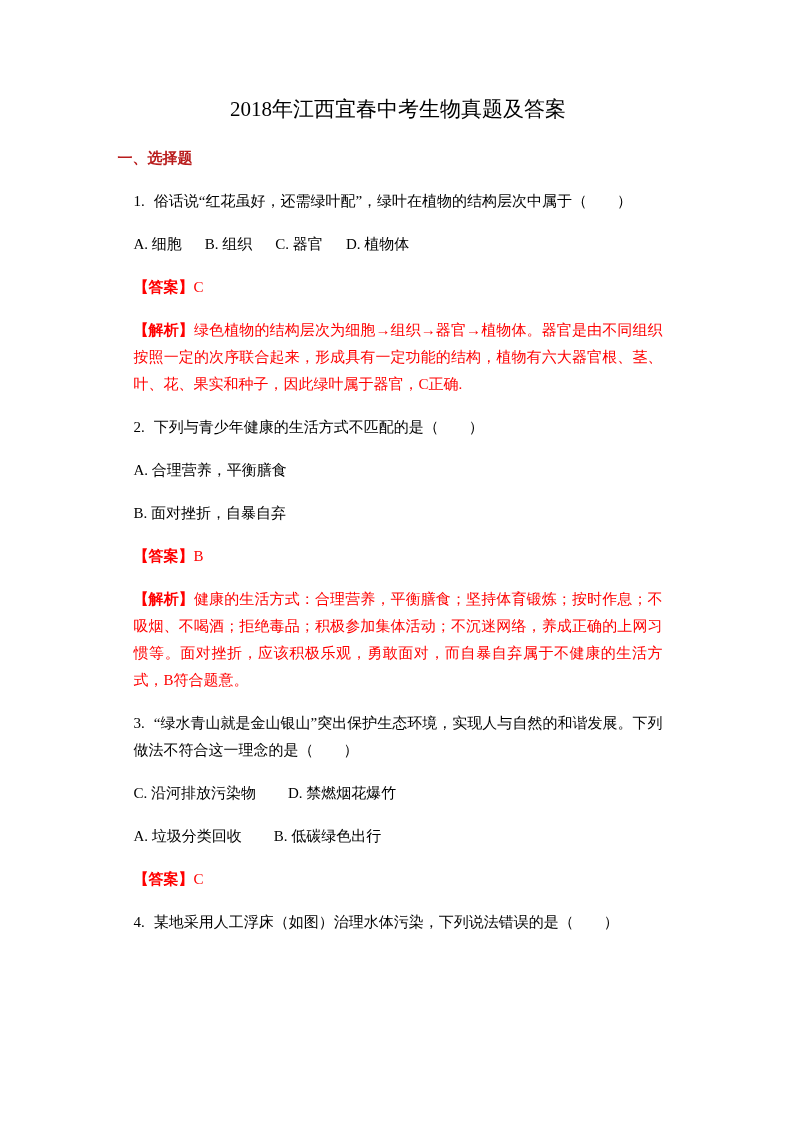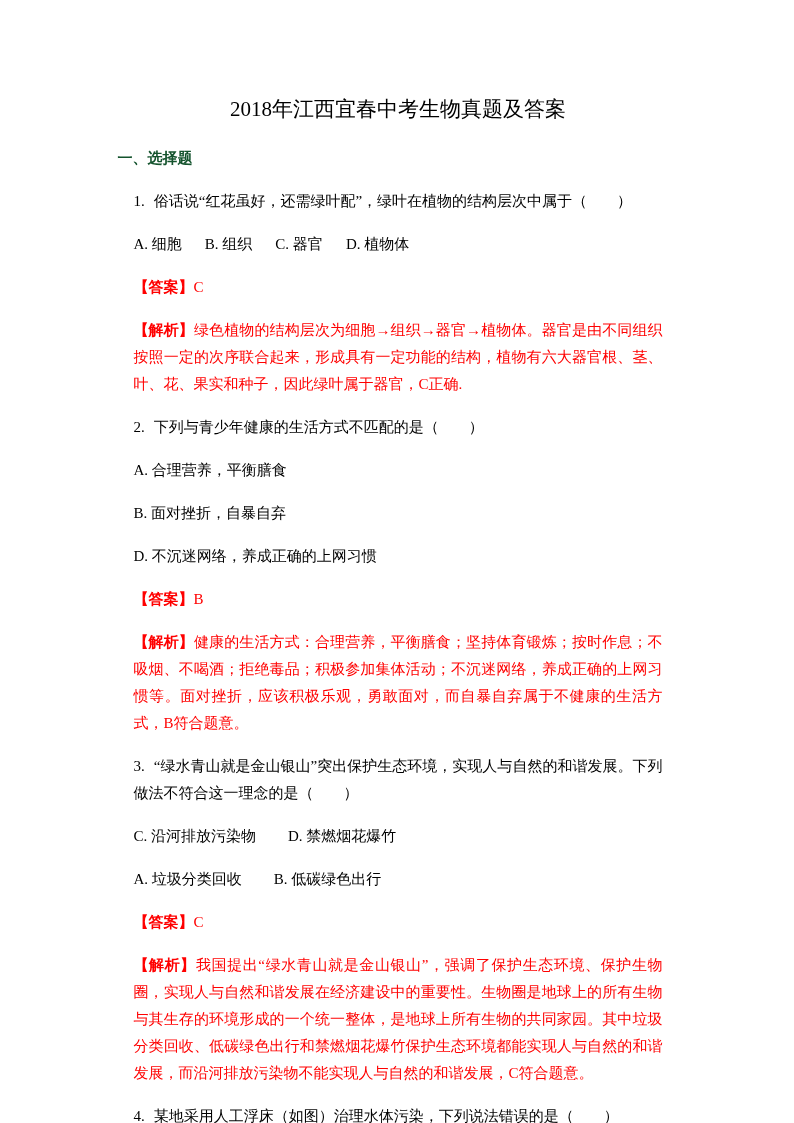--- a/index.html
+++ b/index.html
@@ -21,21 +21,21 @@
     font-weight: 400;
     line-height: 23px;
     text-align: center;
     color: #000000;
   }
   h2.section-heading {
     margin: 0;
     font-size: 15px;
     font-weight: 700;
     line-height: 27px;
-    color: #14532d;
+    color: #b91c1c;
   }
   p { margin: 16px; font-size: 15px; line-height: 27px; text-align: justify; }
   .qnum { margin-right: 9px; }
   .opts .opt { margin-right: 23px; }
   .opts.wide .opt { margin-right: 32px; }
   .opts .opt:last-child { margin-right: 0; }
   .red { color: #ff0000; }
   .lbl { font-weight: 700; }
 </style>
 </head>
@@ -52,31 +52,29 @@
       <p class="stem"><span class="qnum">1.</span><span>俗话说“红花虽好，还需绿叶配”，绿叶在植物的结构层次中属于（　　）</span></p>
       <p class="opts"><span class="opt">A. 细胞</span><span class="opt">B. 组织</span><span class="opt">C. 器官</span><span class="opt">D. 植物体</span></p>
       <p class="red"><span class="lbl">【答案】</span><span>C</span></p>
       <p class="red"><span class="lbl">【解析】</span><span>绿色植物的结构层次为细胞→组织→器官→植物体。器官是由不同组织按照一定的次序联合起来，形成具有一定功能的结构，植物有六大器官根、茎、叶、花、果实和种子，因此绿叶属于器官，C正确.</span></p>
     </div>
 
     <div>
       <p class="stem"><span class="qnum">2.</span><span>下列与青少年健康的生活方式不匹配的是（　　）</span></p>
       <p><span>A. 合理营养，平衡膳食</span></p>
       <p><span>B. 面对挫折，自暴自弃</span></p>
-      <p><span>D. 不沉迷网络，养成正确的上网习惯</span></p>
       <p class="red"><span class="lbl">【答案】</span><span>B</span></p>
       <p class="red"><span class="lbl">【解析】</span><span>健康的生活方式：合理营养，平衡膳食；坚持体育锻炼；按时作息；不吸烟、不喝酒；拒绝毒品；积极参加集体活动；不沉迷网络，养成正确的上网习惯等。面对挫折，应该积极乐观，勇敢面对，而自暴自弃属于不健康的生活方式，B符合题意。</span></p>
     </div>
 
     <div>
       <p class="stem"><span class="qnum">3.</span><span>“绿水青山就是金山银山”突出保护生态环境，实现人与自然的和谐发展。下列做法不符合这一理念的是（　　）</span></p>
       <p class="opts wide"><span class="opt">C. 沿河排放污染物</span><span class="opt">D. 禁燃烟花爆竹</span></p>
       <p class="opts wide"><span class="opt">A. 垃圾分类回收</span><span class="opt">B. 低碳绿色出行</span></p>
       <p class="red"><span class="lbl">【答案】</span><span>C</span></p>
-      <p class="red"><span class="lbl">【解析】</span><span>我国提出“绿水青山就是金山银山”，强调了保护生态环境、保护生物圈，实现人与自然和谐发展在经济建设中的重要性。生物圈是地球上的所有生物与其生存的环境形成的一个统一整体，是地球上所有生物的共同家园。其中垃圾分类回收、低碳绿色出行和禁燃烟花爆竹保护生态环境都能实现人与自然的和谐发展，而沿河排放污染物不能实现人与自然的和谐发展，C符合题意。</span></p>
     </div>
 
     <div>
       <p class="stem"><span class="qnum">4.</span><span>某地采用人工浮床（如图）治理水体污染，下列说法错误的是（　　）</span></p>
     </div>
 
   </div>
 </div>
 
 </body></html>

